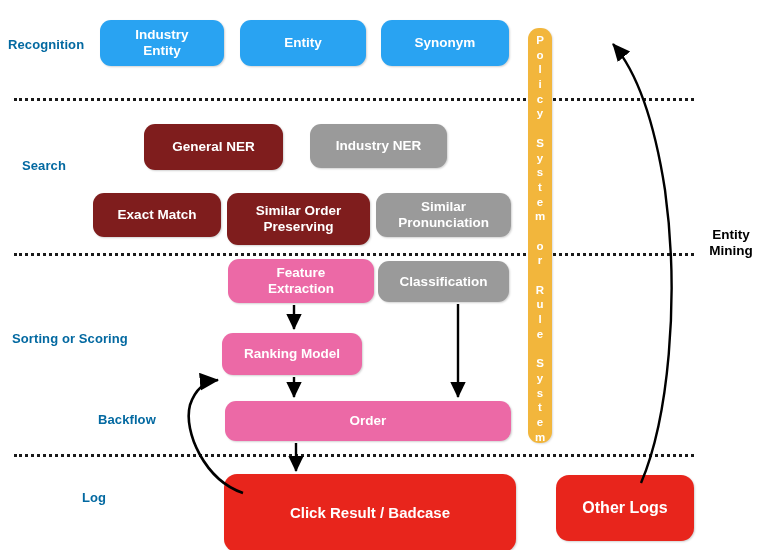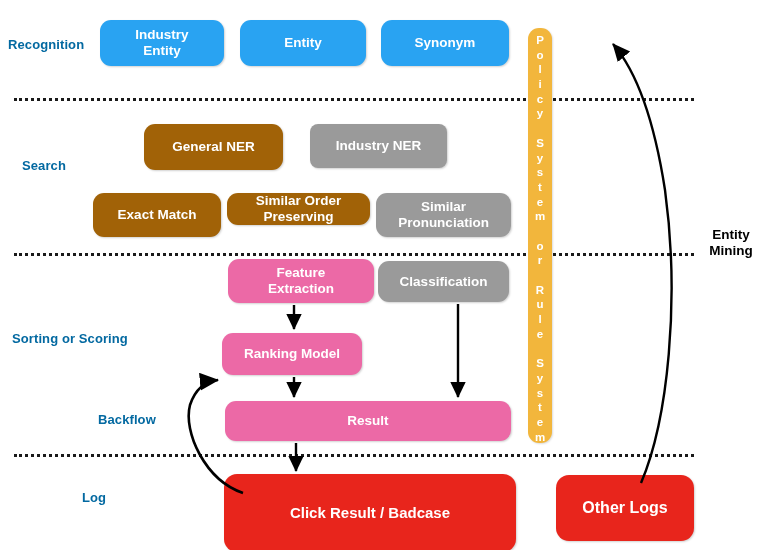--- a/index.html
+++ b/index.html
@@ -46,21 +46,21 @@
     font-weight: bold;
     font-size: 13.5px;
     line-height: 1.18;
     border-radius: 11px;
     box-sizing: border-box;
     padding: 2px 6px;
     box-shadow: 1px 1px 2px rgba(0,0,0,0.18);
     user-select: none;
   }
   .node.blue   { background: #29a3f2; }
-  .node.green  { background: #a16207; }
+  .node.green  { background: #7f1d1d; }
   .node.gray   { background: #9a9a9a; }
   .node.pink   { background: #ec69a6; }
   .node.red    { background: #e8251c; border-radius: 13px; font-size: 15px; }
   .node.red.small { font-size: 16px; }
 
   
   .vbar {
     position: absolute;
     background: #f2b63c;
     border-radius: 11px;
@@ -119,33 +119,33 @@
   <div class="stage-label" style="left:12px; top:331px;">Sorting or Scoring</div>
   <div class="stage-label" style="left:98px; top:412px;">Backflow</div>
   <div class="stage-label" style="left:82px; top:490px;">Log</div>
 
   <div class="node blue" style="left:100px; top:20px; width:124px; height:46px; white-space:pre-line;">Industry
 Entity</div>
   <div class="node blue" style="left:240px; top:20px; width:126px; height:46px;">Entity</div>
   <div class="node blue" style="left:381px; top:20px; width:128px; height:46px;">Synonym</div>
 
   <div class="node green" style="left:144px; top:124px; width:139px; height:46px;">General NER</div>
-  <div class="node gray" style="left:310px; top:124px; width:137px; height:44px;border-radius:8px;">Industry NER</div>
+  <div class="node gray" style="left:310px; top:124px; width:137px; height:44px;">Industry NER</div>
 
   <div class="node green" style="left:93px; top:193px; width:128px; height:44px;">Exact Match</div>
-  <div class="node green" style="left:227px; top:193px; width:143px; height:32px; white-space:pre-line;">Similar Order
+  <div class="node green" style="left:227px; top:193px; width:143px; height:52px; white-space:pre-line;">Similar Order
 Preserving</div>
   <div class="node gray" style="left:376px; top:193px; width:135px; height:44px; white-space:pre-line;">Similar
 Pronunciation</div>
 
   <div class="node pink" style="left:228px; top:259px; width:146px; height:44px; white-space:pre-line;">Feature
 Extraction</div>
   <div class="node gray" style="left:378px; top:261px; width:131px; height:41px;text-align:right;">Classification</div>
   <div class="node pink" style="left:222px; top:333px; width:140px; height:42px;">Ranking Model</div>
-  <div class="node pink" style="left:225px; top:401px; width:286px; height:40px;">Result</div>
+  <div class="node pink" style="left:225px; top:401px; width:286px; height:40px;">Order</div>
 
   <div class="node red" style="left:224px; top:474px; width:292px; height:78px;">Click Result / Badcase</div>
   <div class="node red small" style="left:556px; top:475px; width:138px; height:66px;">Other Logs</div>
 
   <div class="vbar" id="policy-bar" style="left:528px; top:28px; width:24px; height:415px;">
       <span class="ch">P</span>
       <span class="ch">o</span>
       <span class="ch">l</span>
       <span class="ch">i</span>
       <span class="ch">c</span>

